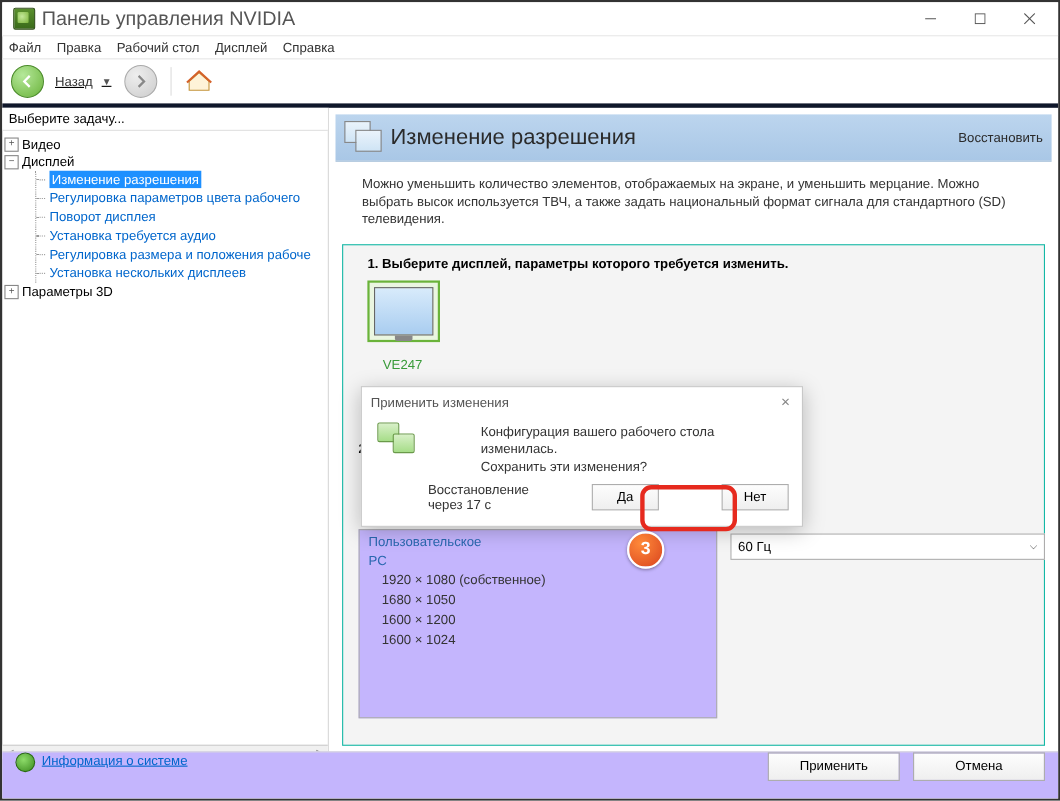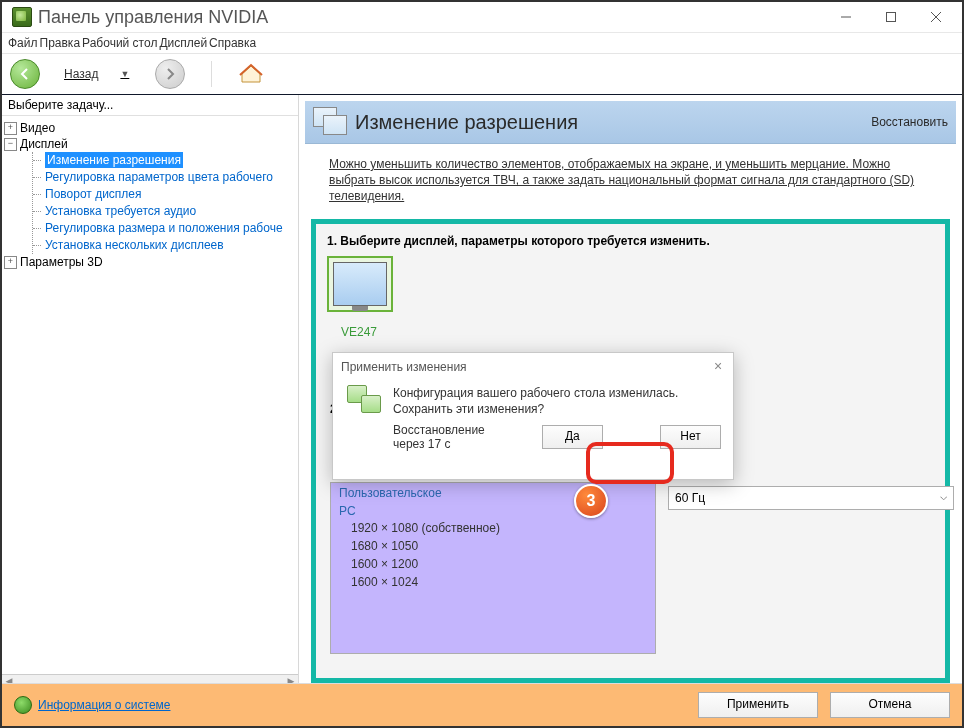--- a/index.html
+++ b/index.html
@@ -3,23 +3,23 @@
 <meta charset="utf-8">
 <style>
 html,body{margin:0;padding:0;font-family:"Segoe UI",Tahoma,sans-serif;font-size:12px;color:#000;background:#fff;}
 .outer{width:960px;height:724px;border:2px solid #333;position:relative;overflow:hidden;background:#fff;}
 .titlebar{height:30px;background:#fff;border-bottom:1px solid #e8e8e8;display:flex;align-items:center;padding:0 4px;}
 .titlebar .appicon{width:18px;height:18px;background:linear-gradient(#5a8f2e,#3a6b1a);border:1px solid #2a4a12;margin:0 6px;border-radius:2px;position:relative;}
 .titlebar .appicon:after{content:"";position:absolute;left:3px;top:3px;width:10px;height:10px;background:radial-gradient(circle at 40% 40%,#c4e89a,#7ab23a);border-radius:1px;}
 .title{flex:1;color:#555;font-size:18px;}
 .winbtns{display:flex;}
 .winbtn{width:45px;height:28px;display:flex;align-items:center;justify-content:center;color:#555;}
-.menubar{height:20px;border-bottom:1px solid #e5e5e5;display:flex;align-items:center;padding:0 6px;gap:2px;font-size:12px;color:#333;}
+.menubar{height:20px;border-bottom:1px solid #e5e5e5;display:flex;align-items:center;padding:0 6px;gap:14px;font-size:12px;color:#333;}
 .menu-item{cursor:default;}
-.toolbar{height:40px;border-bottom:1px solid #0f172a;display:flex;align-items:center;padding:0 8px;gap:20px;text-decoration:underline;}
+.toolbar{height:40px;border-bottom:4px solid #0f172a;display:flex;align-items:center;padding:0 8px;gap:6px;text-decoration:underline;}
 .navbtn{width:28px;height:28px;border-radius:50%;display:flex;align-items:center;justify-content:center;}
 .navbtn.back{background:radial-gradient(circle at 35% 30%,#b5e89a,#6ab33a);border:1px solid #4a8a2a;}
 .navbtn.fwd{background:radial-gradient(circle at 35% 30%,#eee,#ccc);border:1px solid #aaa;}
 .navbtn svg{display:block;}
 .navlabel{font-size:12px;color:#333;margin:0 2px 0 4px;}
 .dropdown-arrow{font-size:9px;color:#555;margin-right:6px;}
 .vsep{width:1px;height:26px;background:#ddd;margin:0 6px;}
 .home{width:26px;height:24px;position:relative;}
 .home svg{display:block;}
 .body{display:flex;height:592px;}
@@ -36,51 +36,51 @@
 .sidebar-scroll{height:12px;border-top:1px solid #ccc;background:#f0f0f0;display:flex;justify-content:space-between;}
 .sb-arr{width:14px;text-align:center;color:#888;font-size:9px;line-height:12px;}
 .content{flex:1;position:relative;overflow:hidden;}
 .hdr-band{height:42px;background:linear-gradient(#bcd5ee,#a9c7e6);border-bottom:1px solid #9ab8d5;display:flex;align-items:center;padding:0 8px;margin:6px 6px 0 6px;}
 .hdr-icon{width:34px;height:30px;margin-right:8px;position:relative;}
 .hdr-icon .mon{position:absolute;width:22px;height:18px;background:linear-gradient(#eaf3fb,#cfe4f5);border:1px solid #888;}
 .hdr-icon .m1{left:0;top:0;}
 .hdr-icon .m2{left:10px;top:8px;}
 .hdr-title{font-size:20px;font-weight:500;color:#2a2a2a;flex:1;font-family:"Segoe UI Light","Segoe UI",sans-serif;}
 .restore{font-size:12px;color:#2a2a2a;}
-.desc{padding:12px 30px 8px 30px;font-size:12px;color:#333;line-height:1.35;text-decoration:underline;}
-.frame{margin:6px 12px 6px 12px;border:5px solid #14b8a6;background:#f4f4f4;padding:10px 14px 14px 11px;height:430px;position:relative;}
+.desc{padding:12px 30px 8px 30px;font-size:12px;color:#333;line-height:1.35;}
+.frame{margin:6px 12px 6px 12px;border:1px solid #14b8a6;background:#f4f4f4;padding:10px 14px 14px 22px;height:430px;position:relative;}
 .step-lbl{font-size:12px;font-weight:bold;margin-bottom:8px;}
 .disp-box{display:inline-block;border:2px solid #6ab33a;background:#eaf6e0;padding:4px;margin-left:0;margin-bottom:2px;}
 .disp-icon{width:52px;height:42px;background:linear-gradient(#d8ebfb,#a9cdf0);border:1px solid #666;position:relative;}
 .disp-icon:after{content:"";position:absolute;left:18px;bottom:-6px;width:16px;height:5px;background:#888;border-radius:0 0 2px 2px;}
 .disp-name{text-align:center;font-size:12px;color:#3a9b3a;margin-top:8px;}
 .step2-num{position:absolute;left:14px;top:178px;font-weight:bold;font-size:12px;}
 .reslist{position:absolute;left:14px;top:258px;width:324px;height:170px;border:1px solid #adadad;background:#c4b5fd;overflow:hidden;}
 .res-group{padding:3px 8px 1px 8px;color:#2a68b0;font-size:12px;}
 .res-item{padding:2px 8px 2px 20px;font-size:12px;color:#333;}
 .res-item.sel{background:#1e90ff;color:#fff;}
 .refresh{position:absolute;left:352px;top:262px;width:272px;height:22px;border:1px solid #adadad;background:#fff;display:flex;align-items:center;padding:0 6px;justify-content:space-between;font-size:12px;}
 .refresh .chev{font-size:9px;color:#555;}
 .dialog{position:absolute;left:16px;top:128px;width:400px;height:126px;background:#fff;border:1px solid #c8c8c8;box-shadow:0 4px 18px rgba(0,0,0,0.25);z-index:10;}
 .dlg-title{height:28px;display:flex;align-items:center;justify-content:space-between;padding:0 8px;font-size:12px;color:#555;}
 .dlg-close{width:14px;height:14px;color:#888;font-size:14px;line-height:12px;text-align:center;}
 .dlg-body{display:flex;padding:4px 12px 6px 14px;gap:10px;}
 .dlg-icon{width:36px;height:30px;position:relative;flex-shrink:0;}
 .dlg-icon .mon{position:absolute;width:18px;height:16px;background:linear-gradient(#d8f0c8,#a6dd88);border:1px solid #6a9a4a;border-radius:2px;}
 .dlg-icon .m1{left:0;top:0;}
 .dlg-icon .m2{left:14px;top:10px;}
-.dlg-text{font-size:12px;line-height:1.35;color:#333;}
+.dlg-text{font-size:12px;line-height:1.35;color:#333;margin-left:48px;}
 .dlg-foot{display:flex;align-items:center;padding:0 12px 10px 60px;gap:20px;}
 .dlg-countdown{font-size:12px;color:#333;flex:1;}
 .dlg-btn{width:64px;height:22px;border:1px solid #adadad;background:linear-gradient(#fdfdfd,#efefef);font-size:12px;text-align:center;line-height:20px;margin-left:37px;}
 .red-ring{position:absolute;border:4px solid #e62a1e;border-radius:10px;z-index:20;pointer-events:none;}
 .ring1{left:270px;top:218px;width:80px;height:34px;}
 .badge{position:absolute;z-index:25;width:30px;height:30px;border-radius:50%;background:radial-gradient(circle at 35% 30%,#ff8a3a,#d9441e);border:2px solid #fff;box-shadow:0 1px 3px rgba(0,0,0,0.4);color:#fff;font-weight:bold;font-size:16px;display:flex;align-items:center;justify-content:center;}
 .badge3{left:258px;top:260px;}
-.footer{height:42px;border-top:1px solid #dcdcdc;display:flex;align-items:center;padding:0 12px;background:#fdba74;position:absolute;bottom:0;left:0;right:0;}
+.footer{height:42px;border-top:1px solid #dcdcdc;display:flex;align-items:flex-start;padding:0 12px;background:#c4b5fd;position:absolute;bottom:0;left:0;right:0;}
 .sysicon{width:16px;height:16px;border-radius:50%;background:radial-gradient(circle at 40% 35%,#8edc6a,#3a8a1e);border:1px solid #2a6a12;margin-right:6px;}
 .syslink{color:#0066cc;text-decoration:underline;font-size:12px;flex:1;}
 .footbtn{width:118px;height:24px;border:1px solid #adadad;background:linear-gradient(#fdfdfd,#efefef);font-size:12px;text-align:center;line-height:22px;margin-left:12px;}
 </style>
 </head>
 <body>
 
 <div class="outer">
 
   <div class="titlebar">

